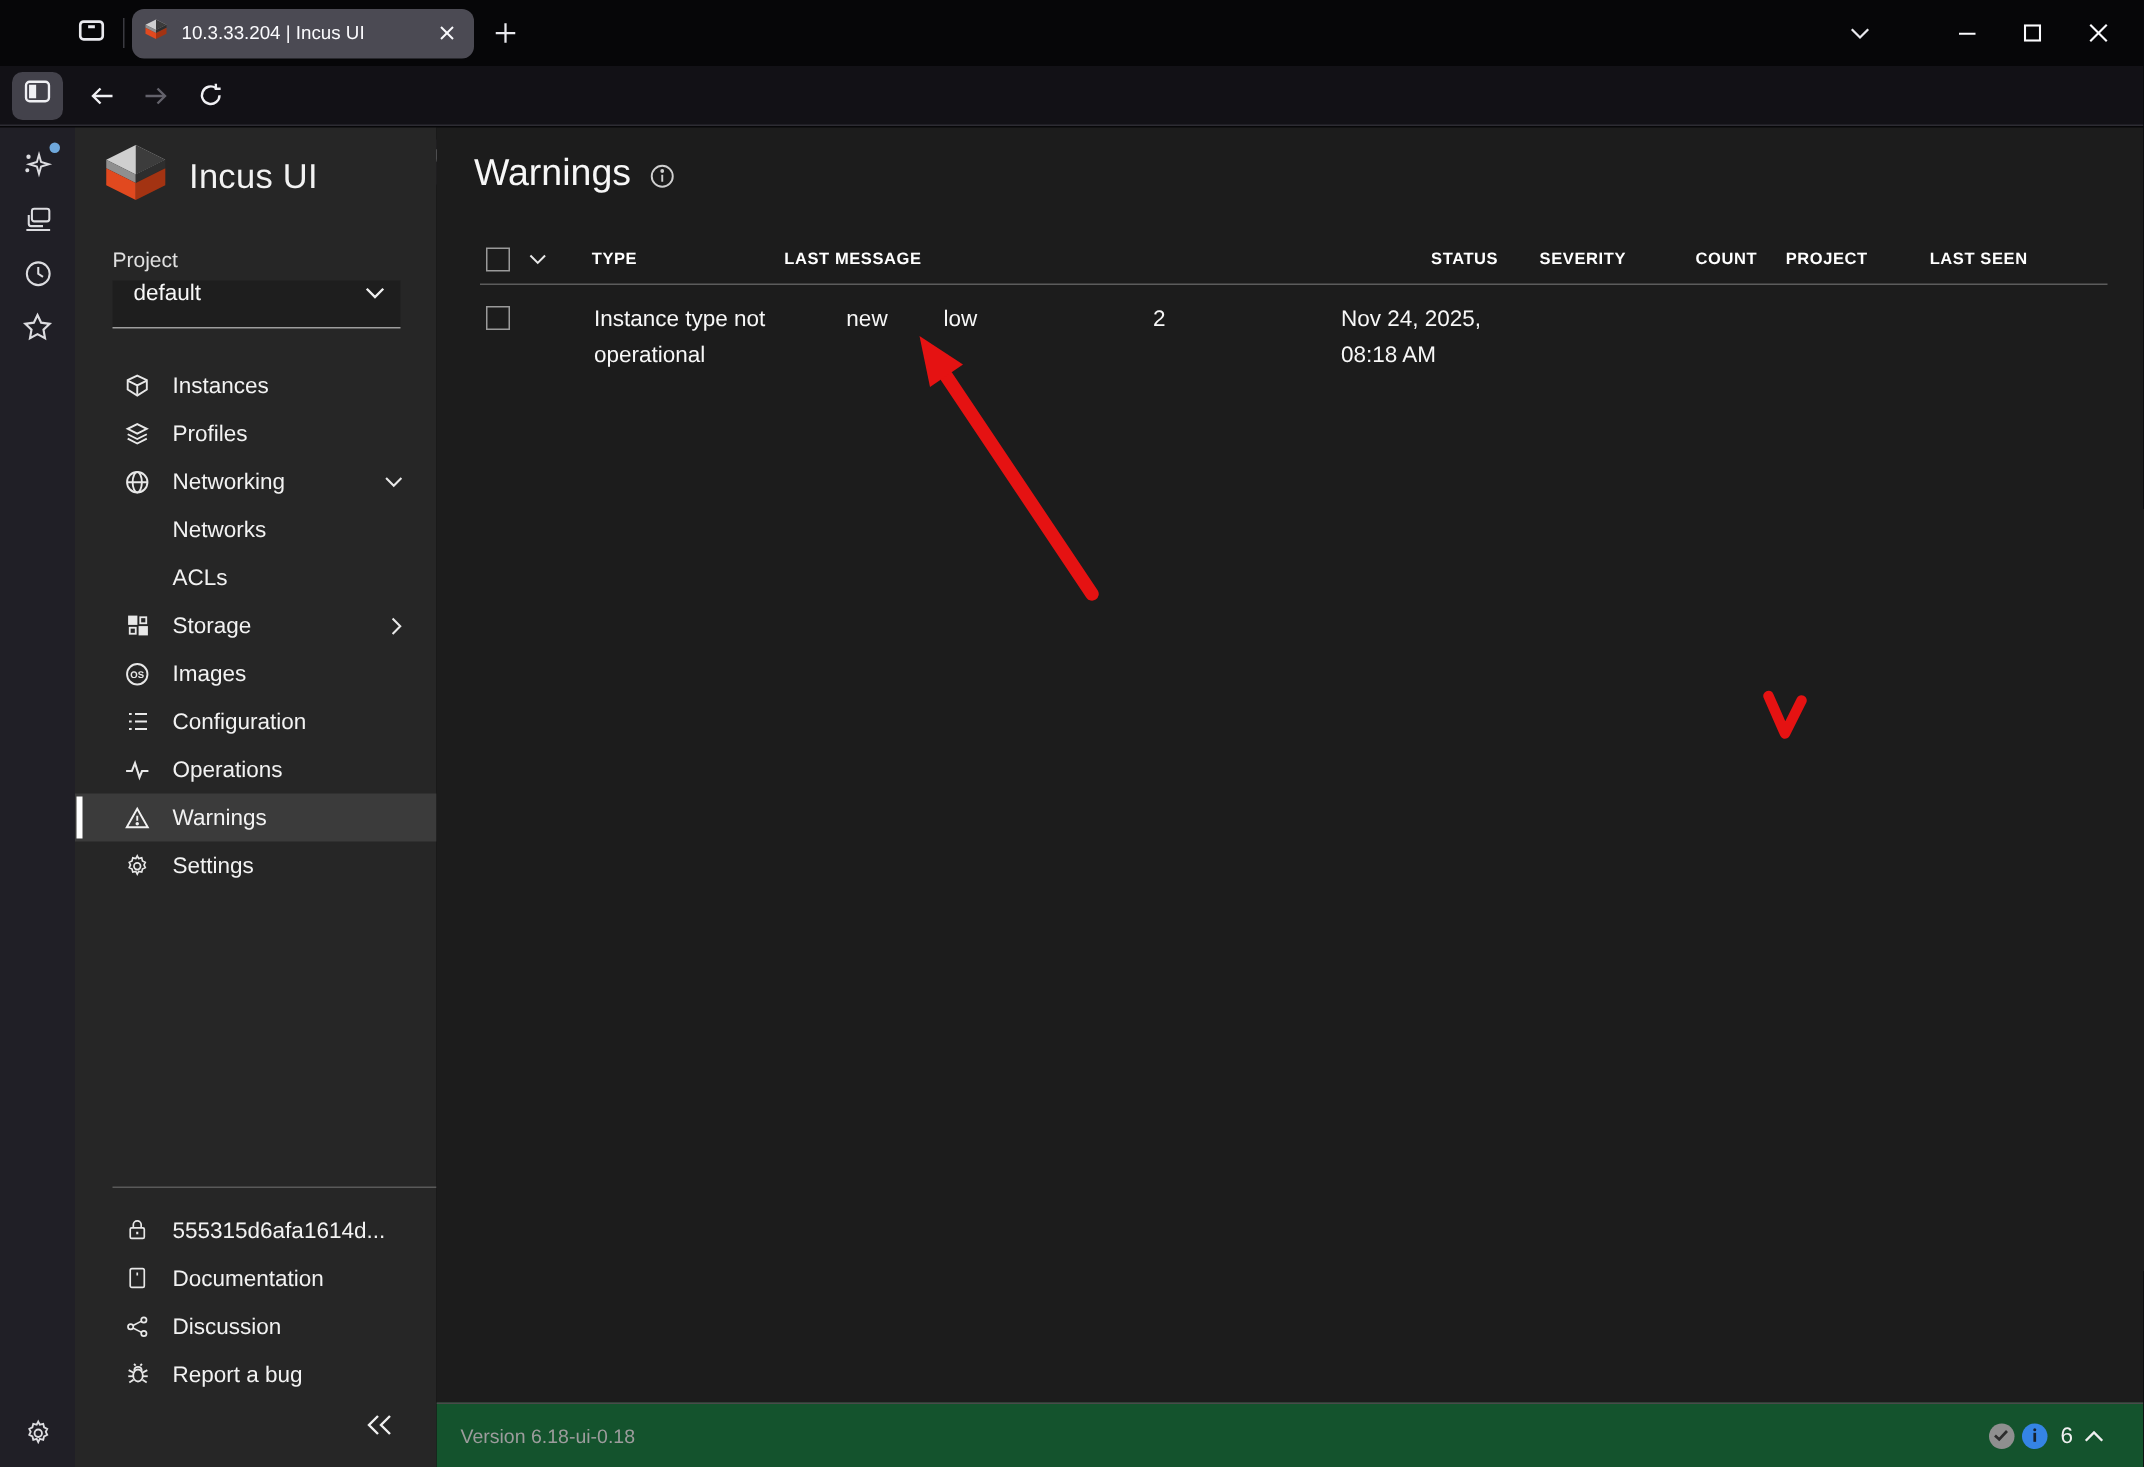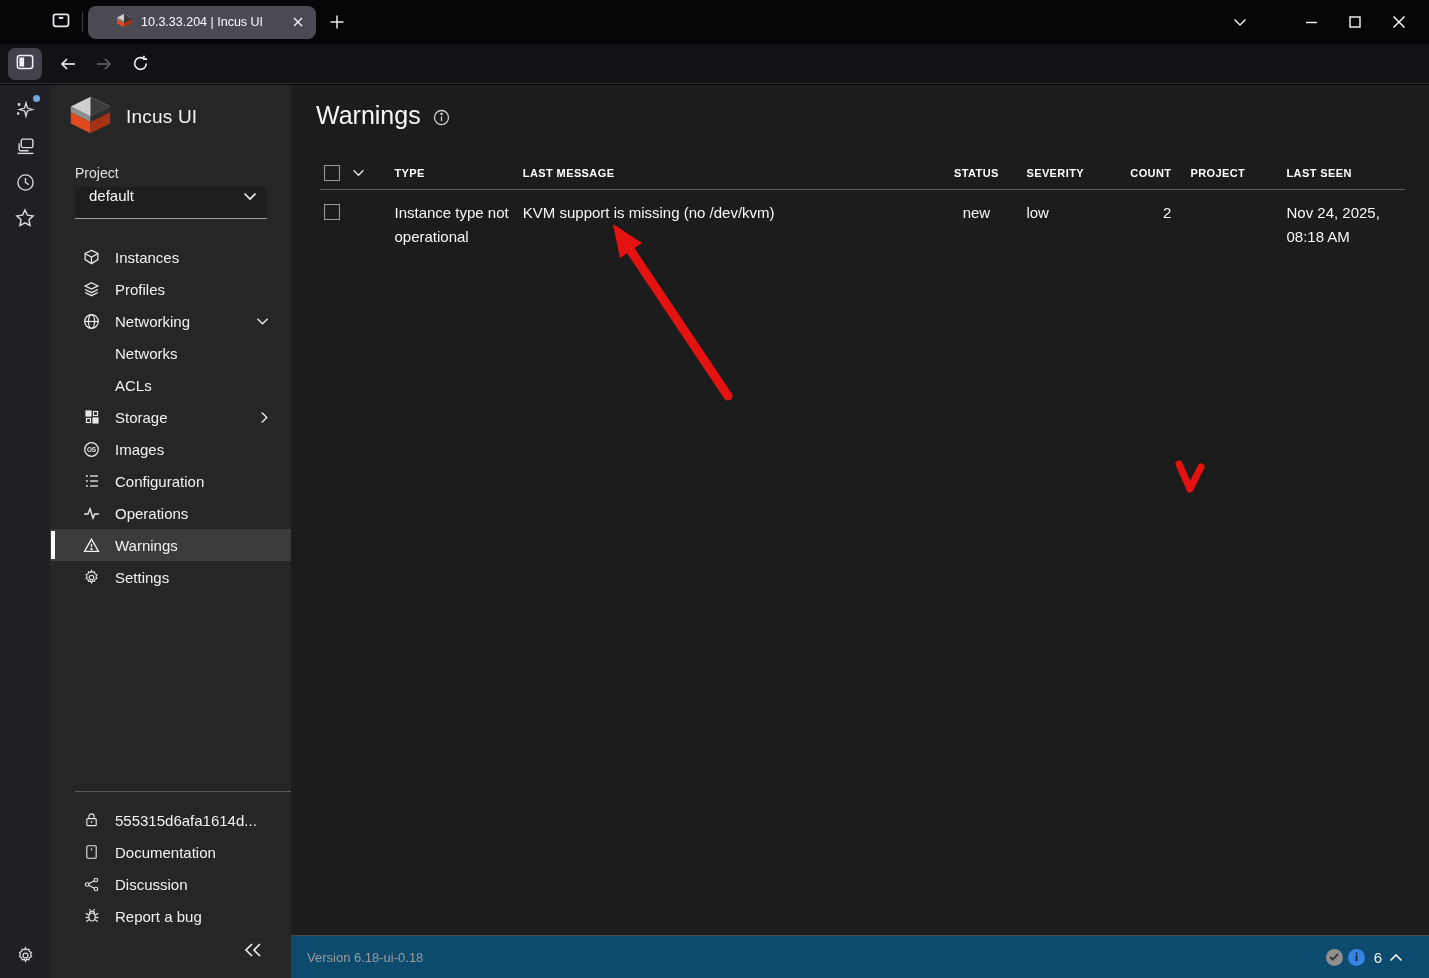--- a/index.html
+++ b/index.html
@@ -7,21 +7,21 @@
     font-family:"Liberation Sans","DejaVu Sans",sans-serif; }
   .window { position:relative; width:1429px; height:978px; background:#070709; color:#fbfbfe; }
 
   
   .titlebar { position:absolute; left:0; top:0; width:100%; height:44px; background:#060608;
     display:flex; align-items:center; }
   .ff-view-btn { width:34px; height:30px; margin-left:44px; display:flex; align-items:center;
     justify-content:center; border-radius:6px; cursor:pointer; }
   .tabstrip-divider { width:1px; height:20px; background:#3a3a41; margin:0 2px 0 4px; }
   .tab { width:228px; height:33px; margin-left:3px; background:#4b4a53; border-radius:8px;
-    display:flex; align-items:center; padding:0 8px 0 28px; cursor:pointer; }
+    display:flex; align-items:center; padding:0 8px 0 8px; cursor:pointer; }
   .tab-title { flex:1; font-size:12.5px; color:#fbfbfe; white-space:nowrap; overflow:hidden;
     text-overflow:ellipsis; margin-left:9px; }
   .tab-close { width:20px; height:20px; display:flex; align-items:center; justify-content:center;
     border-radius:4px; cursor:pointer; }
   .newtab-btn { width:30px; height:30px; margin-left:6px; display:flex; align-items:center;
     justify-content:center; border-radius:6px; cursor:pointer; }
   .titlebar-spacer { flex:1; }
   .tablist-btn { width:30px; height:30px; display:flex; align-items:center; justify-content:center;
     cursor:pointer; margin-right:34px; }
   .win-controls { display:flex; align-items:center; margin-right:8px; }
@@ -59,21 +59,21 @@
   .launch-dot { position:absolute; right:2px; top:0px; width:7px; height:7px; border-radius:50%; background:#6fa8dc; }
   .launcher-spacer { flex:1; }
   .launch-bottom { margin-bottom:8px; }
 
   
   .app { position:absolute; left:50px; top:85px; width:1379px; height:893px; display:flex; }
 
   
   .sidebar { width:241px; background:#262626; display:flex; flex-direction:column; position:relative; }
   .brand-row { display:flex; align-items:center; padding:12px 0 0 18px; height:52px; }
-  .brand-name { font-size:19px; font-weight:300; color:#f2f2f2; margin-left:13px; letter-spacing:0.2px; }
+  .brand-name { font-size:23px; font-weight:300; color:#f2f2f2; margin-left:13px; letter-spacing:0.2px; }
   .project-block { padding:28px 24px 0 25px; }
   .project-label { font-size:14px; color:#e0e0e0; margin-bottom:6px; }
   .project-select { height:32px; background:#1e1e1e; border-bottom:1px solid #9e9e9e;
     display:flex; align-items:flex-start; padding:0 10px 0 14px; cursor:pointer; }
   .project-value { flex:1; font-size:15px; color:#f7f7f7; }
   .nav { margin-top:22px; }
   .nav-item { position:relative; height:32px; display:flex; align-items:center; padding-left:33px;
     cursor:pointer; color:#f2f2f2; font-size:15px; }
   .nav-item .nav-icon { width:17px; height:17px; display:flex; align-items:center; justify-content:center; }
   .nav-item .nav-label { margin-left:15px; }
@@ -106,21 +106,21 @@
   .col-status { width:102px;text-align:center; }
   .col-sev { width:106px; }
   .col-count { width:42px; text-align:right; }
   .col-proj { width:116px; padding-left:19px; }
   .col-seen { width:122px; padding-left:1px; }
   .checkbox { width:16px; height:16px; border:1px solid #9a9a9a; background:transparent;
     margin-left:4px; cursor:pointer; }
   .sel-chevron { margin-left:12px; display:flex; cursor:pointer; }
 
   .statusbar { position:absolute; left:0; right:0; bottom:0; height:43px; border-top:1px solid #4a4a4a;
-    display:flex; align-items:center; padding:0 26px 0 16px; background:#0c4a6e; }
+    display:flex; align-items:center; padding:0 26px 0 16px; background:#14532d; }
   .version-text { font-size:13px; color:#9c9c9c; }
   .status-right { margin-left:auto; display:flex; align-items:center; }
   .status-icon { width:17px; height:17px; border-radius:50%; display:flex; align-items:center;
     justify-content:center; cursor:pointer; }
   .check-circle { background:#8f8f8f; }
   .info-circle { background:#3584e4; margin-left:5px; }
   .status-count { font-size:15px; color:#f0f0f0; margin-left:9px; }
   .status-chevron { margin-left:7px; display:flex; cursor:pointer; }
 
   
@@ -534,21 +534,20 @@
           <div class="th col-sev">SEVERITY</div>
           <div class="th col-count">COUNT</div>
           <div class="th col-proj">PROJECT</div>
           <div class="th col-seen">LAST SEEN</div>
         </div>
         <div class="trow">
           <div class="col-sel" style="padding-top:3px;">
             <span class="checkbox"></span>
           </div>
           <div class="col col-type">Instance type not operational</div>
-          <div class="col col-msg">KVM support is missing (no /dev/kvm)</div>
           <div class="col col-status">new</div>
           <div class="col col-sev">low</div>
           <div class="col col-count">2</div>
           <div class="col col-proj"></div>
           <div class="col col-seen">Nov 24, 2025, 08:18 AM</div>
         </div>
       </div>
 
       <div class="statusbar">
         <span class="version-text">Version 6.18-ui-0.18</span>

